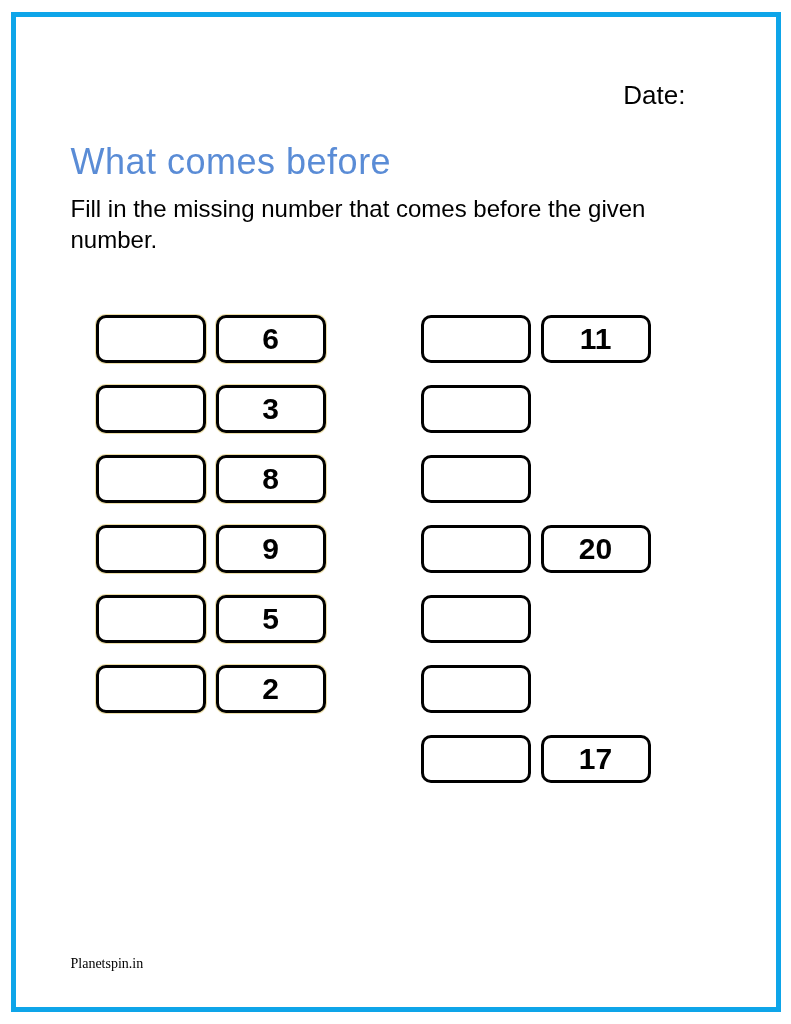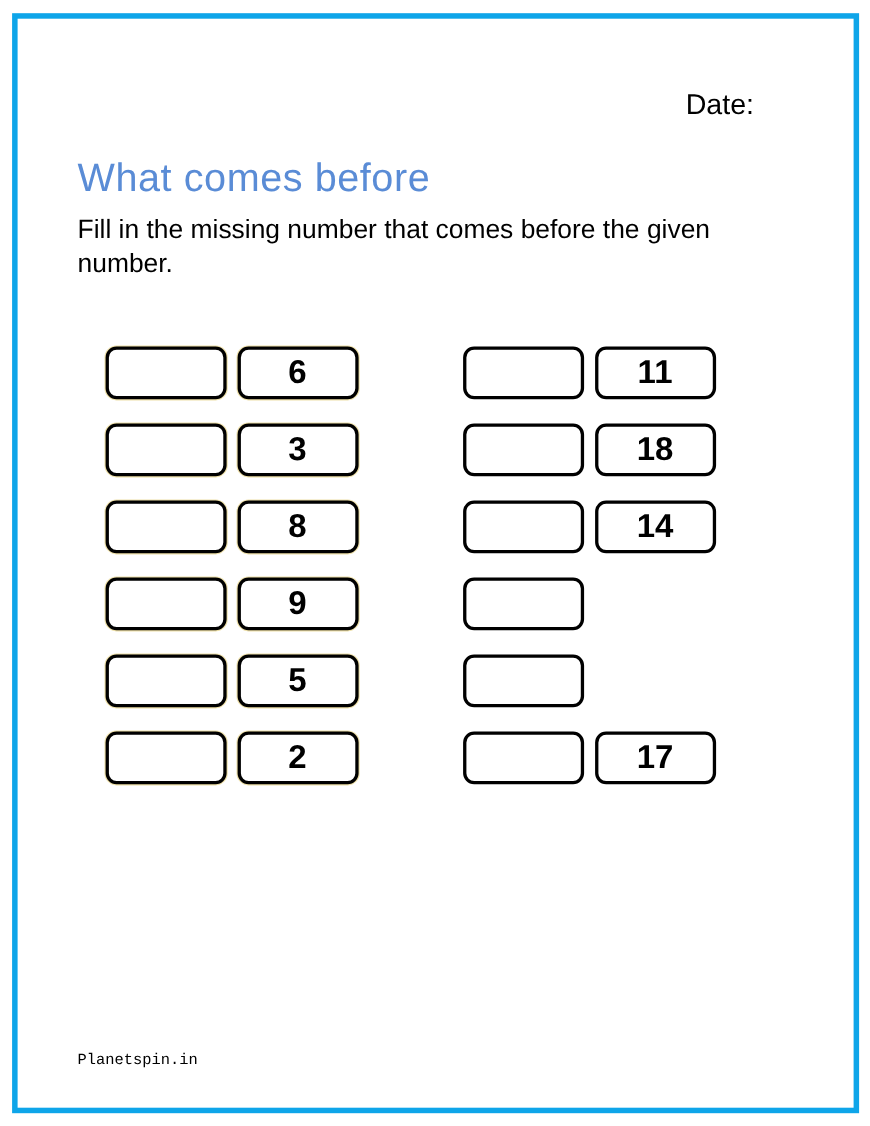--- a/index.html
+++ b/index.html
@@ -73,21 +73,21 @@
       color: #000;
     }
     .column.left .box {
       box-shadow: 0 0 0 1px rgba(200,160,0,0.35);
     }
     .footer {
       position: absolute;
       bottom: 35px;
       left: 55px;
       font-size: 14px;
-      font-family: Liberation Mono, monospace;
+      font-family: Liberation Serif, serif;
       color: #000;
       text-align: right;
     }
   </style>
 </head>
 <body>
 
 <div class="page">
   <div class="date-label">Date:</div>
   <h1 class="title">What comes before</h1>
@@ -121,25 +121,27 @@
       </div>
     </div>
 
     <div class="column right">
       <div class="row">
         <div class="box"></div>
         <div class="box">11</div>
       </div>
       <div class="row">
         <div class="box"></div>
-        <div class="box">18</div>
       </div>
       <div class="row">
         <div class="box"></div>
-        <div class="box">14</div>
+      </div>
+      <div class="row">
+        <div class="box"></div>
+        <div class="box">20</div>
       </div>
       <div class="row">
         <div class="box"></div>
       </div>
       <div class="row">
         <div class="box"></div>
       </div>
       <div class="row">
         <div class="box"></div>
         <div class="box">17</div>

